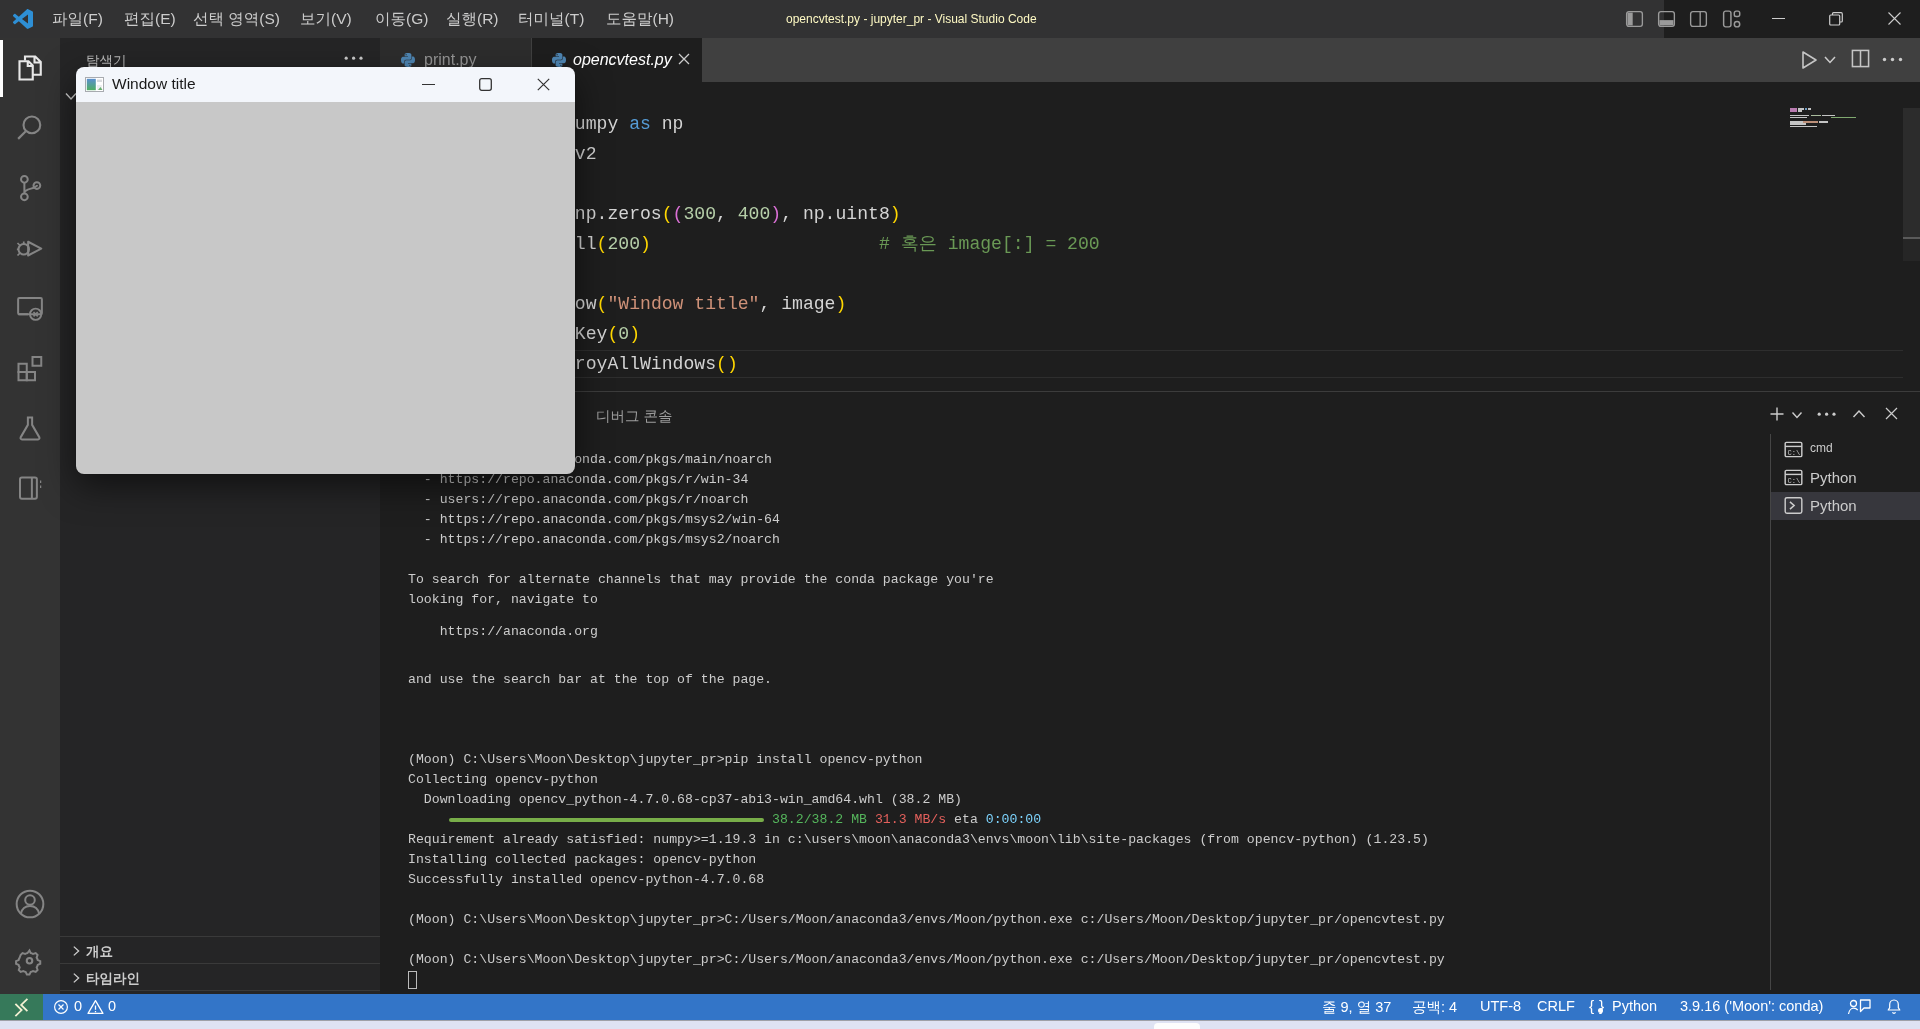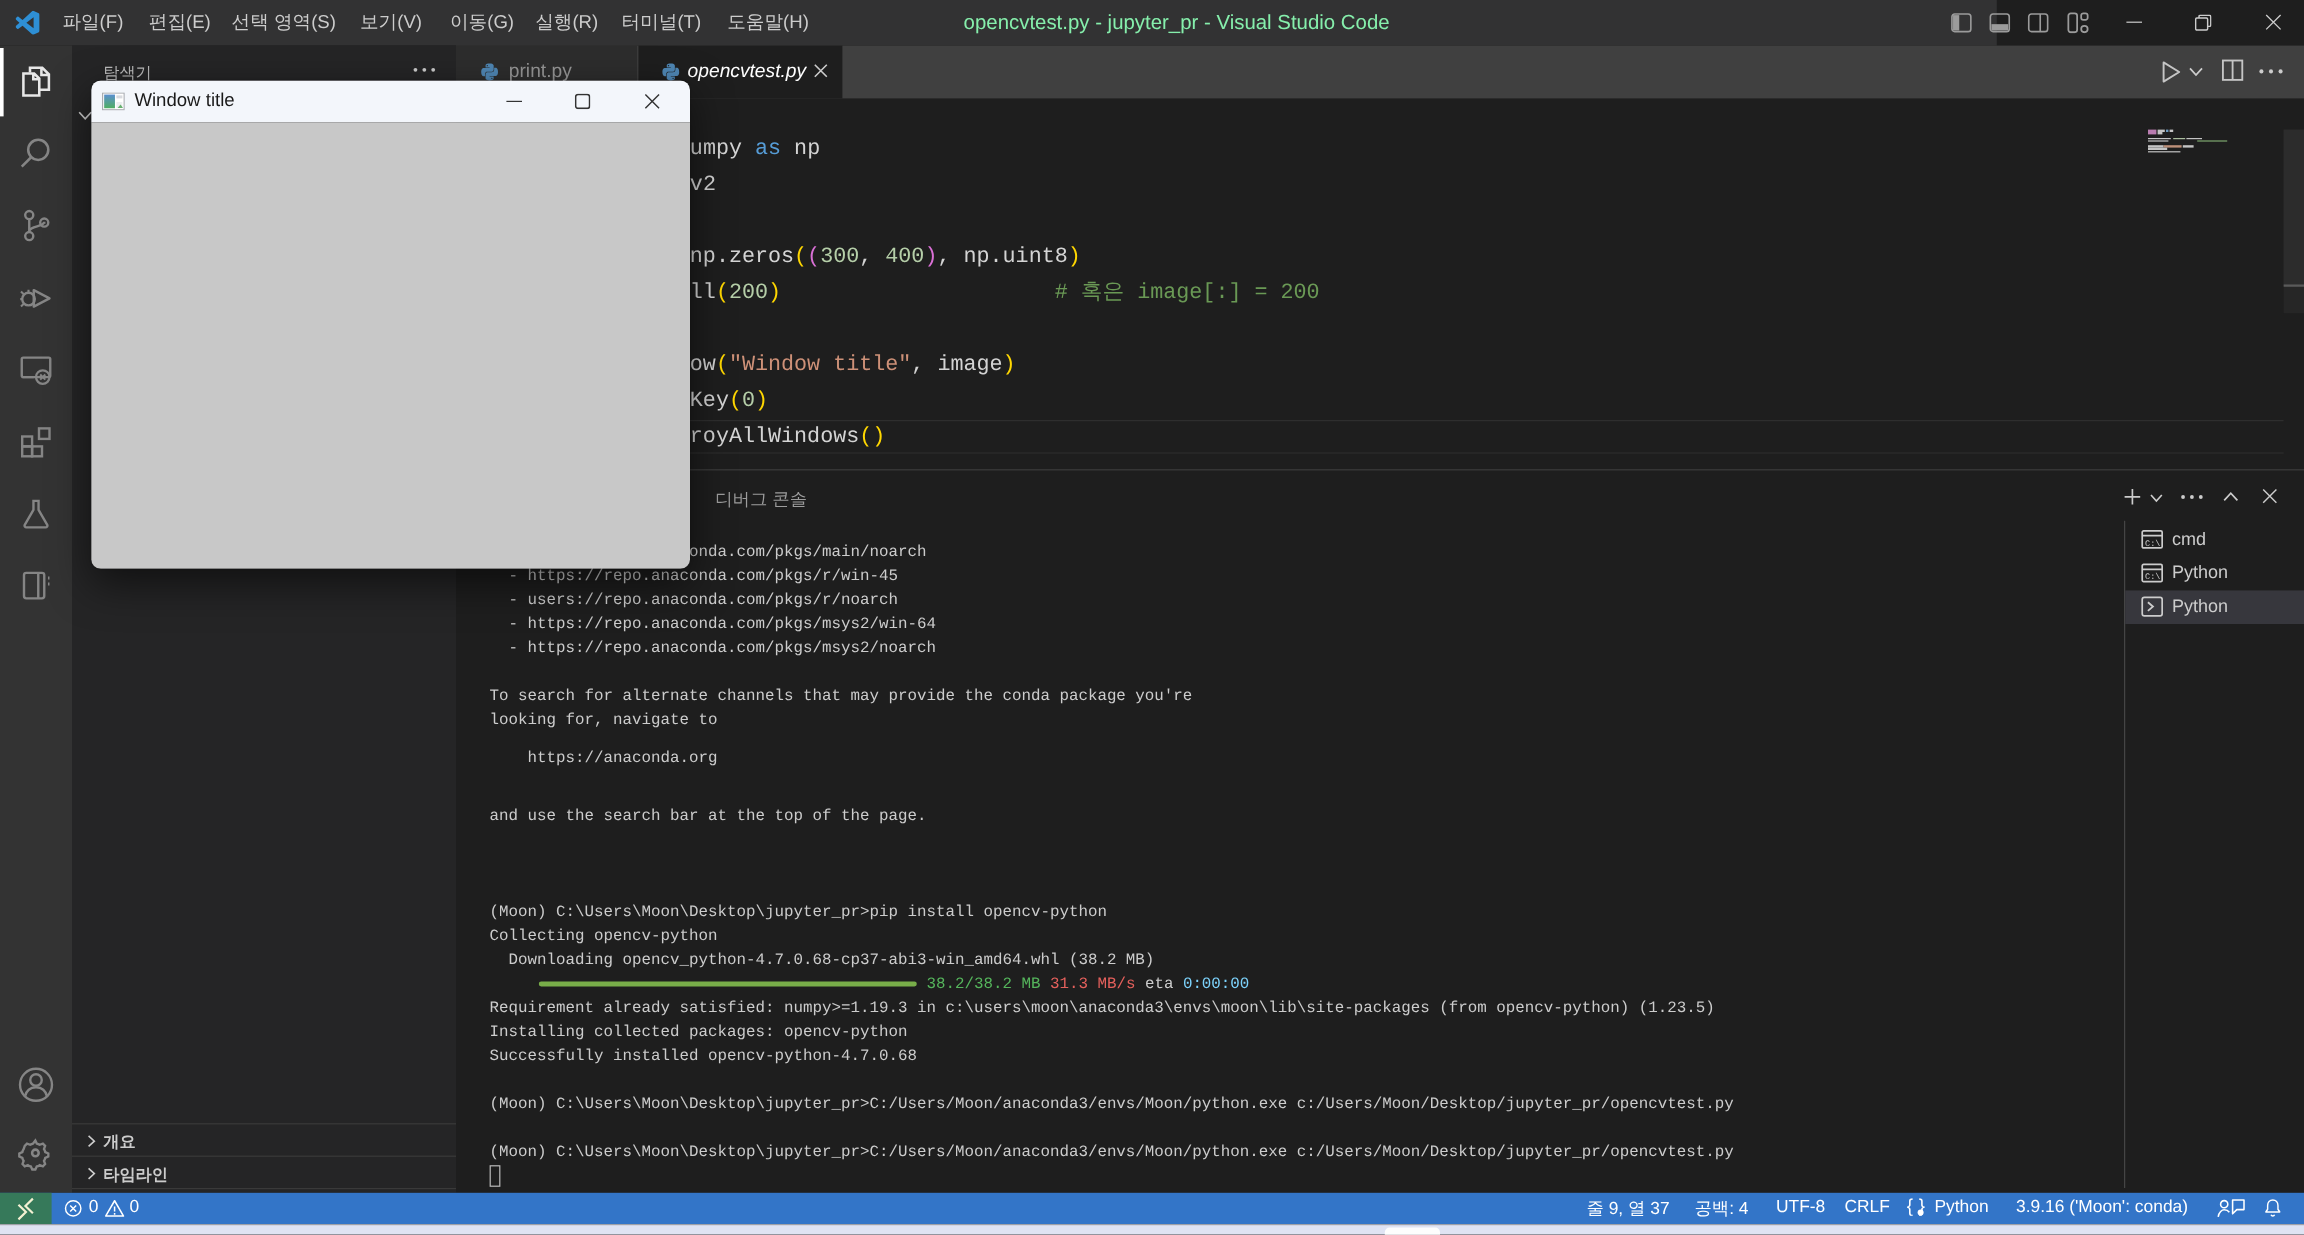--- a/index.html
+++ b/index.html
@@ -2,21 +2,21 @@
 <html><head>
 <meta charset="utf-8">
 <style>
   * { margin:0; padding:0; box-sizing:border-box; }
   html,body { width:1920px; height:1029px; background:#1e1e1e; overflow:hidden; }
   body { font-family:"Liberation Sans", sans-serif; position:relative; }
   .abs { position:absolute; white-space:nowrap; }
   
   #titlebar { left:0; top:0; width:1664px; height:38px; background:#323233; }
   .menu { position:absolute; top:0; height:38px; line-height:38px; color:#cccccc; font-size:15.5px; }
-  #wintitle { position:absolute; top:0; height:38px; line-height:38px; color:#86efac; font-size:17px; left:803px; }
+  #wintitle { position:absolute; top:0; height:38px; line-height:38px; color:#fef9c3; font-size:12px; left:786px; }
   
   #activitybar { left:0; top:38px; width:60px; height:956px; background:#333333; }
   .ai { position:absolute; left:15px; width:30px; height:30px; }
   
   #sidebar { left:60px; top:38px; width:320px; height:956px; background:#252526; }
   
   #tabstrip { left:380px; top:38px; width:1540px; height:44px; background:#404040; }
   
   .codeline { position:absolute; left:488px; height:30px; line-height:30px; font-family:"Liberation Mono", monospace; font-size:18.1px; color:#d4d4d4; white-space:pre; }
   .k { color:#c586c0; } .b { color:#569cd6; } .n { color:#b5cea8; }
@@ -251,21 +251,21 @@
       <circle cx="17" cy="2.2" r="1.6" fill="#cccccc"></circle>
     </svg>
   <svg class="abs" style="left:1852px;top:408px" width="14" height="12" viewBox="0 0 14 12">
       <path d="M1.5 9 L7 3 L12.5 9" fill="none" stroke="#cccccc" stroke-width="1.4"></path>
     </svg>
   <svg class="abs" style="left:1884px;top:406px" width="15" height="15" viewBox="0 0 15 15">
       <path d="M2 2 L13 13 M13 2 L2 13" stroke="#cccccc" stroke-width="1.2"></path>
     </svg>
 
   <div class="conline" style="top:450px">  - https://repo.anaconda.com/pkgs/main/noarch</div>
-  <div class="conline" style="top:470px">  - https://repo.anaconda.com/pkgs/r/win-45</div>
+  <div class="conline" style="top:470px">  - https://repo.anaconda.com/pkgs/r/win-34</div>
   <div class="conline" style="top:490px">  - users://repo.anaconda.com/pkgs/r/noarch</div>
   <div class="conline" style="top:510px">  - https://repo.anaconda.com/pkgs/msys2/win-64</div>
   <div class="conline" style="top:530px">  - https://repo.anaconda.com/pkgs/msys2/noarch</div>
   <div class="conline" style="top:570px">To search for alternate channels that may provide the conda package you're</div>
   <div class="conline" style="top:590px">looking for, navigate to</div>
   <div class="conline" style="top:622px">    https://anaconda.org</div>
   <div class="conline" style="top:670px">and use the search bar at the top of the page.</div>
   <div class="conline" style="top:750px">(Moon) C:\Users\Moon\Desktop\jupyter_pr&gt;pip install opencv-python</div>
   <div class="conline" style="top:770px">Collecting opencv-python</div>
   <div class="conline" style="top:790px">  Downloading opencv_python-4.7.0.68-cp37-abi3-win_amd64.whl (38.2 MB)</div>
@@ -278,21 +278,21 @@
   <div class="conline" style="top:950px">(Moon) C:\Users\Moon\Desktop\jupyter_pr&gt;C:/Users/Moon/anaconda3/envs/Moon/python.exe c:/Users/Moon/Desktop/jupyter_pr/opencvtest.py</div>
   <div class="abs" style="left:408px;top:971px;width:9px;height:18px;border:1px solid #bbbbbb"></div>
 
   <div class="abs" style="left:1770px;top:434px;width:1px;height:556px;background:#454545"></div>
   <div class="abs" style="left:1771px;top:492px;width:149px;height:28px;background:#37373d"></div>
   <svg class="abs" style="left:1784px;top:440px" width="19" height="19" viewBox="0 0 16 16">
       <rect x="1" y="2" width="14" height="12" rx="1" fill="none" stroke="#cccccc" stroke-width="1.2"></rect>
       <line x1="1" y1="5.4" x2="15" y2="5.4" stroke="#cccccc" stroke-width="1.2"></line>
       <text x="3" y="12.5" font-size="6" fill="#cccccc" font-family="Liberation Mono">C:\</text>
     </svg>
-  <div class="abs" style="left:1810px;top:441px;font-size:15px;color:#cccccc">cmd</div>
+  <div class="abs" style="left:1810px;top:441px;font-size:12px;color:#cccccc">cmd</div>
   <svg class="abs" style="left:1784px;top:468px" width="19" height="19" viewBox="0 0 16 16">
       <rect x="1" y="2" width="14" height="12" rx="1" fill="none" stroke="#cccccc" stroke-width="1.2"></rect>
       <line x1="1" y1="5.4" x2="15" y2="5.4" stroke="#cccccc" stroke-width="1.2"></line>
       <text x="3" y="12.5" font-size="6" fill="#cccccc" font-family="Liberation Mono">C:\</text>
     </svg>
   <div class="abs" style="left:1810px;top:469px;font-size:15px;color:#cccccc">Python</div>
   <svg class="abs" style="left:1784px;top:496px" width="19" height="19" viewBox="0 0 16 16">
       <rect x="1" y="1.5" width="14" height="13" rx="1.5" fill="none" stroke="#cccccc" stroke-width="1.2"></rect>
       <path d="M5 5 L8.5 8 L5 11" fill="none" stroke="#cccccc" stroke-width="1.3"></path>
     </svg>

